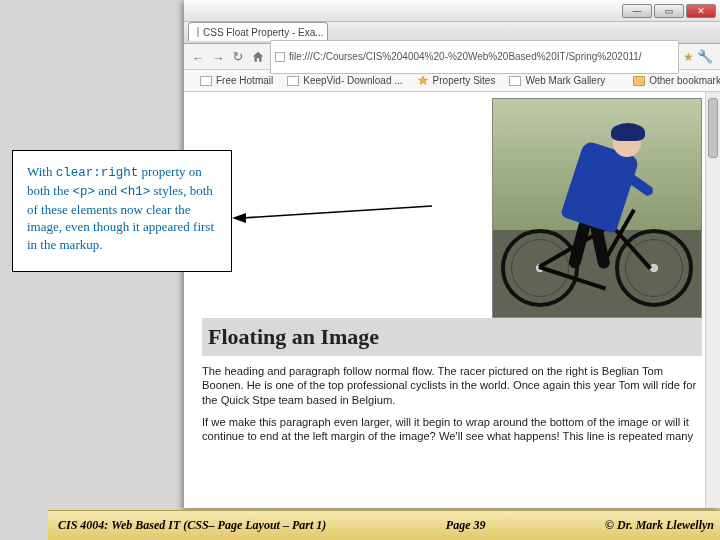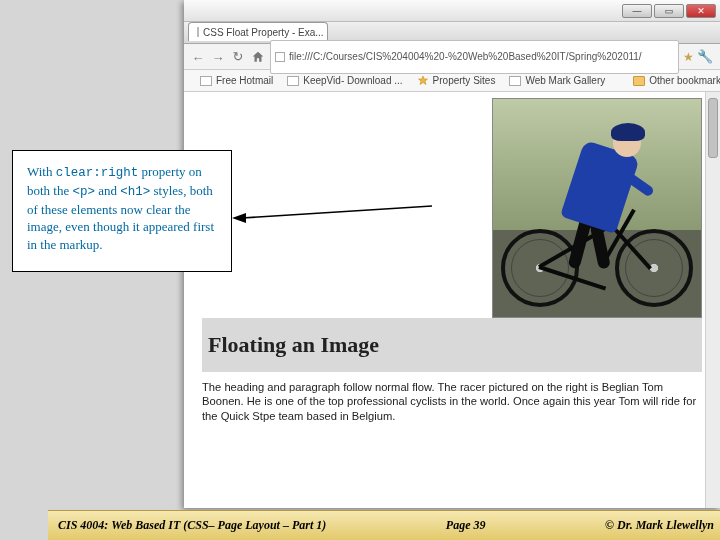--- a/index.html
+++ b/index.html
@@ -105,21 +105,21 @@
   .bar{position:absolute;background:#0a0a0a;height:4px;transform-origin:left center;}
   .rider-torso{position:absolute;left:78px;top:48px;width:58px;height:80px;background:#1f3fa8;border-radius:10px 10px 6px 6px;transform:rotate(18deg);}
   .rider-head{position:absolute;left:120px;top:30px;width:28px;height:28px;background:#e8c8a8;border-radius:50%;}
   .helmet{position:absolute;left:118px;top:24px;width:34px;height:18px;background:#16286e;border-radius:50% 50% 30% 30%;}
   .arm{position:absolute;left:110px;top:74px;width:54px;height:10px;background:#1f3fa8;border-radius:5px;transform:rotate(35deg);}
   .leg{position:absolute;left:82px;top:110px;width:12px;height:60px;background:#0c0c0c;border-radius:6px;transform:rotate(15deg);}
   .leg2{position:absolute;left:100px;top:112px;width:12px;height:58px;background:#0c0c0c;border-radius:6px;transform:rotate(-12deg);}
   .h1row {
     clear: both;
     background: #d9d9d9;
-    padding: 14px 6px;
+    padding: 6px 6px;
     margin-top: 6px;
   }
   .h1row h1{
     font-family: Georgia, 'Times New Roman', serif;
     font-weight: bold; font-size: 22px; color:#222;
   }
   .para {
     font-size: 11.2px; color:#222; margin-top:8px; line-height:1.28;
   }
   .scroll{
@@ -237,20 +237,21 @@
         <div class="rider-torso"></div>
         <div class="arm"></div>
         <div class="rider-head"></div>
         <div class="helmet"></div>
       </div>
 
       <div class="h1row">
         <h1>Floating an Image</h1>
       </div>
       <p class="para">The heading and paragraph follow normal flow. The racer pictured on the right is Beglian Tom Boonen. He is one of the top professional cyclists in the world. Once again this year Tom will ride for the Quick Stpe team based in Belgium.</p>
+      <p class="para">If we make this paragraph even larger, will it begin to wrap around the bottom of the image or will it continue to end at the left margin of the image? We'll see what happens! This line is repeated many</p>
     </div>
 
     <div class="scroll">
       <div class="thumb"></div>
     </div>
   </div>
 
   <div class="anno">
     <span>With </span><code>clear:right</code><span> property on both the </span><code>&lt;p&gt;</code><span> and </span><code>&lt;h1&gt;</code><span> styles, both of these elements now clear the image, even though it appeared first in the markup.</span>
   </div>

